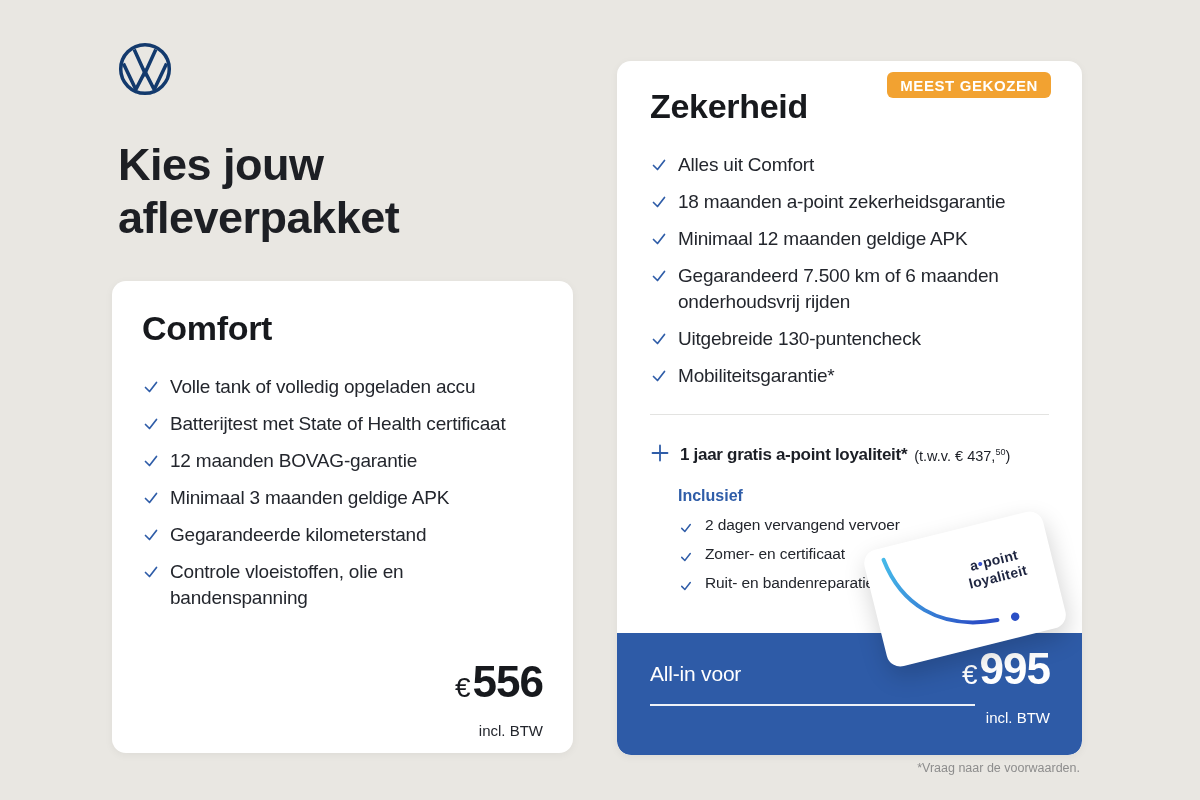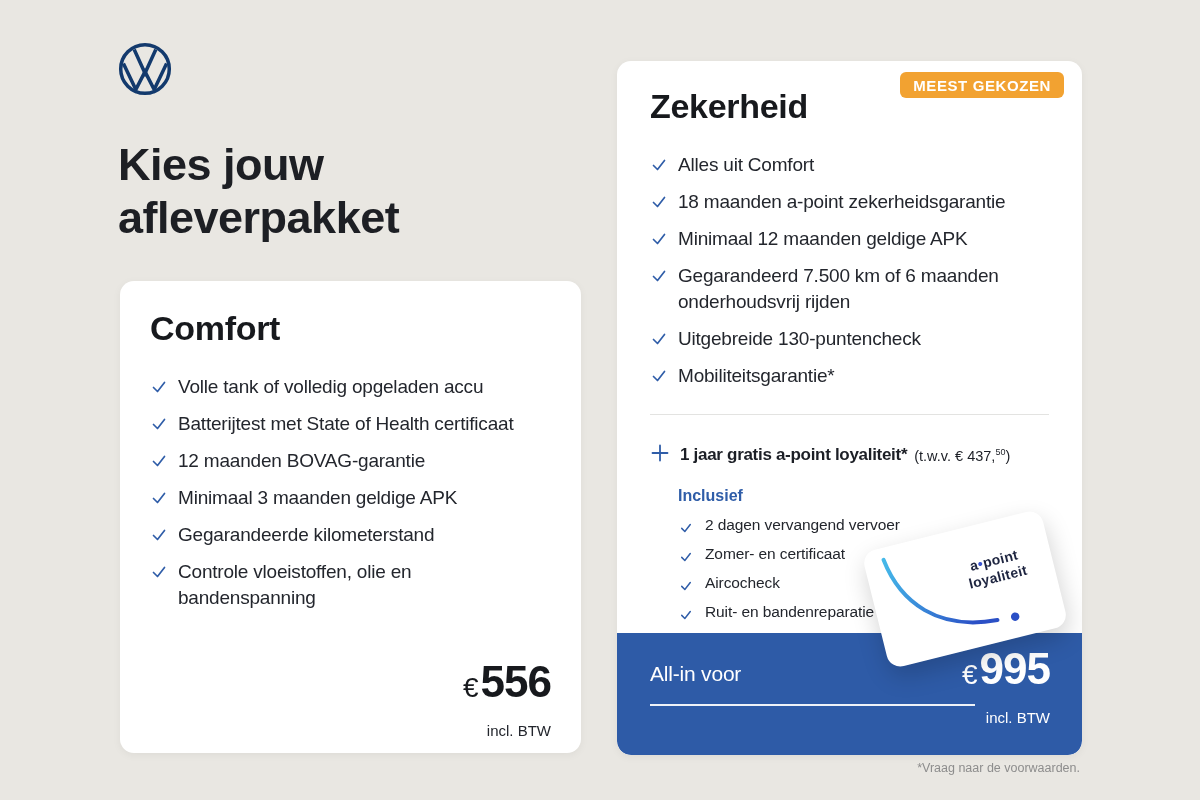--- a/index.html
+++ b/index.html
@@ -16,41 +16,41 @@
   .main-heading {
     position:absolute; left:118px; top:138px; width:420px;
     font-size:45px; line-height:53px; font-weight:600; color:#1d1f24; letter-spacing:-0.5px;
   }
 
   
   .card {
     position:absolute; background:#ffffff; border-radius:14px;
     box-shadow:0 2px 8px rgba(0,0,0,0.05);
   }
-  .card-comfort { left:120px; top:281px; width:461px; height:472px; padding:28px 30px; }
+  .card-comfort { left:112px; top:281px; width:461px; height:472px; padding:28px 30px; }
   .card-zekerheid { left:617px; top:61px; width:465px; height:694px; padding:26px 33px; overflow:hidden; }
 
   .card-title { font-size:34px; font-weight:700; color:#17191d; letter-spacing:-0.3px; }
 
   ul.checklist { list-style:none; margin-top:26px; }
   ul.checklist li { display:flex; align-items:flex-start; margin-bottom:11px; }
   ul.checklist li .check { flex:0 0 18px; margin:4px 10px 0 0; }
   ul.checklist li .item-text { font-size:19px; line-height:26px; color:#23262d; letter-spacing:-0.2px; }
   ul.checklist li .item-text.bold { font-weight:400; }
 
   
   .price-block { position:absolute; right:30px; bottom:14px; text-align:right; }
   .price-line { white-space:nowrap; color:#17191d; }
   .price-line .euro { font-size:28px; font-weight:500; vertical-align:baseline; margin-right:2px; }
   .price-line .amount { font-size:44px; font-weight:700; letter-spacing:-1px; }
   .price-note { font-size:15px; color:#23262d; margin-top:15px; }
 
   
   .badge {
-    position:absolute; top:11px; right:18px;
+    position:absolute; top:11px; right:31px;
     background:#f2a231; color:#ffffff; font-size:15px; font-weight:700;
     letter-spacing:0.6px; padding:5px 13px 4px; border-radius:6px; white-space:nowrap;
   }
   .divider { height:1px; background:#e3e3e1; margin:25px 0 27px 0; width:399px; }
 
   .bonus-row { display:flex; align-items:center; white-space:nowrap; }
   .bonus-row .plus { flex:0 0 20px; margin:1px 10px 0 0; }
   .bonus-label { font-size:17px; font-weight:700; color:#1c1f26; letter-spacing:-0.3px; }
   .bonus-value { font-size:14.5px; color:#1c1f26; margin-left:7px; padding-top:2px; }
   .bonus-value sup { font-size:9px; }
@@ -211,26 +211,20 @@
         <span class="check"><svg width="14" height="14" viewBox="0 0 18 18">
               <path d="M3.5 9.5 L7.5 13.5 L14.5 4.5" fill="none" stroke="#2f5da8" stroke-width="1.9" stroke-linecap="round" stroke-linejoin="round"></path>
             </svg></span>
         <span class="sub-text">2 dagen vervangend vervoer</span>
       </li>
       <li>
         <span class="check"><svg width="14" height="14" viewBox="0 0 18 18">
               <path d="M3.5 9.5 L7.5 13.5 L14.5 4.5" fill="none" stroke="#2f5da8" stroke-width="1.9" stroke-linecap="round" stroke-linejoin="round"></path>
             </svg></span>
         <span class="sub-text">Zomer- en certificaat</span>
-      </li>
-      <li>
-        <span class="check"><svg width="14" height="14" viewBox="0 0 18 18">
-              <path d="M3.5 9.5 L7.5 13.5 L14.5 4.5" fill="none" stroke="#2f5da8" stroke-width="1.9" stroke-linecap="round" stroke-linejoin="round"></path>
-            </svg></span>
-        <span class="sub-text">Aircocheck</span>
       </li>
       <li>
         <span class="check"><svg width="14" height="14" viewBox="0 0 18 18">
               <path d="M3.5 9.5 L7.5 13.5 L14.5 4.5" fill="none" stroke="#2f5da8" stroke-width="1.9" stroke-linecap="round" stroke-linejoin="round"></path>
             </svg></span>
         <span class="sub-text">Ruit- en bandenreparatie</span>
       </li>
     </ul>
 
     <div class="loyalty-card">

